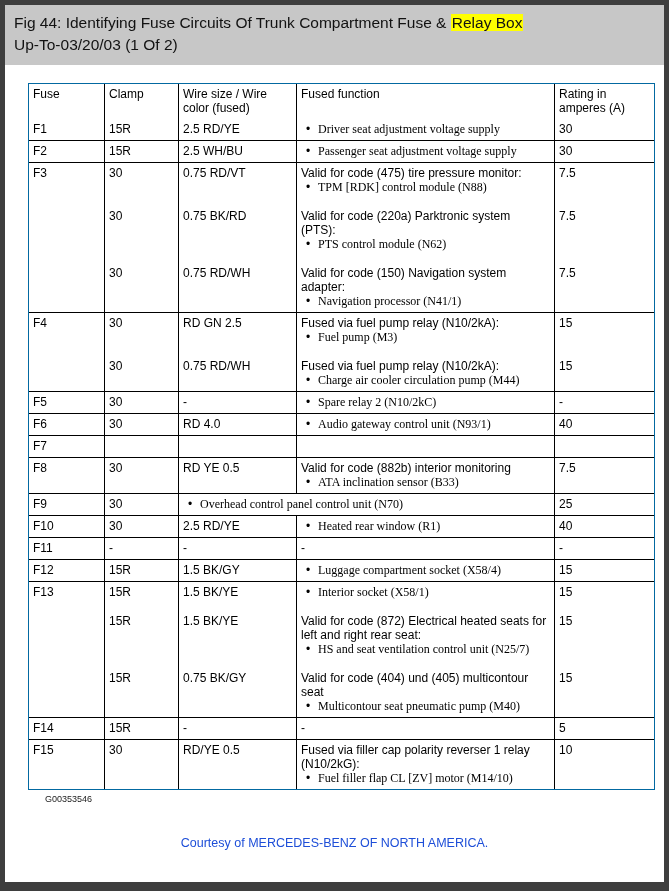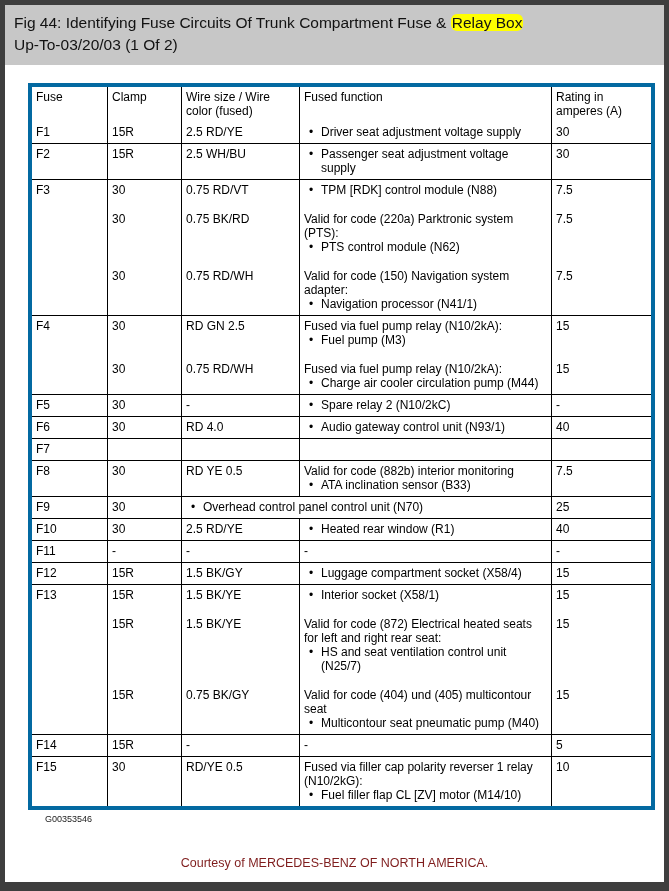--- a/index.html
+++ b/index.html
@@ -16,24 +16,24 @@
     border-bottom-width: 9px;
     overflow: hidden;
   }
   .caption {
     background: #c7c7c7;
     padding: 7px 10px 9px 9px;
     font-size: 15.5px;
     line-height: 22px;
     color: #121212;
   }
-  .hl { background: #ffff00; padding: 0 1px; border-radius: 6px; }
+  .hl { background: #ffff00; padding: 0 1px; }
   .table-wrap {
     margin: 18px 9px 0 23px;
-    border: 4px solid #0369a1;
+    border: 1px solid #0369a1;
   }
   .trow { display: flex; align-items: stretch; border-top: 1px solid #000; }
   .trow:first-child { border-top: none; }
   .cell {
     box-sizing: border-box;
     padding: 3px 4px 4px;
     font-size: 12px;
     line-height: 14px;
     min-height: 16px;
     color: #000;
@@ -42,23 +42,23 @@
   .fuse   { flex: 0 0 75px; }
   .clamp  { flex: 0 0 74px;  border-left: 1px solid #000; }
   .wire   { flex: 0 0 118px; border-left: 1px solid #000; }
   .fn     { flex: 1 1 auto;  border-left: 1px solid #000; min-width: 0; padding-right: 6px; }
   .rating { flex: 0 0 100px; border-left: 1px solid #000; }
   .entries { flex: 1 1 auto; display: flex; flex-direction: column; min-width: 0; justify-content: flex-end; }
   .entry { display: flex; align-items: stretch; flex: 1 0 auto; min-width: 0; }
   .entry + .entry > .cell { padding-top: 11px; }
   .fline.bl { display: flex; padding-left: 5px; }
   .dot { flex: 0 0 12px; }
-  .bt { flex: 1 1 auto; }
+  .bt { flex: 1 1 auto; font-family: Liberation Serif, serif; }
   .figure-id { margin: 4px 0 0 40px; font-size: 9px; color: #1a1a1a; }
-  .courtesy { margin-top: 32px; text-align: center; font-size: 12.5px; color: #7f1d1d; }
+  .courtesy { margin-top: 32px; text-align: center; font-size: 12.5px; color: #1d4ed8; }
 </style>
 </head>
 <body>
 
 <div class="page">
 
   <div class="caption">
     <div><span>Fig 44: Identifying Fuse Circuits Of Trunk Compartment Fuse &amp; </span><span class="hl">Relay Box</span></div>
     <div>Up-To-03/20/03 (1 Of 2)</div>
   </div>
@@ -102,20 +102,21 @@
               <div class="cell rating">30</div>
             </div>
           </div>
         </div><div class="trow">
           <div class="cell fuse">F3</div>
           <div class="entries">
             <div class="entry">
               <div class="cell clamp">30</div>
               <div class="cell wire">0.75 RD/VT</div>
               <div class="cell fn">
+                <div class="fline">Valid for code (475) tire pressure monitor:</div>
                 <div class="fline bl">
                   <span class="dot">•</span>
                   <span class="bt">TPM [RDK] control module (N88)</span>
                 </div>
               </div>
               <div class="cell rating">7.5</div>
             </div>
             <div class="entry">
               <div class="cell clamp">30</div>
               <div class="cell wire">0.75 BK/RD</div>

